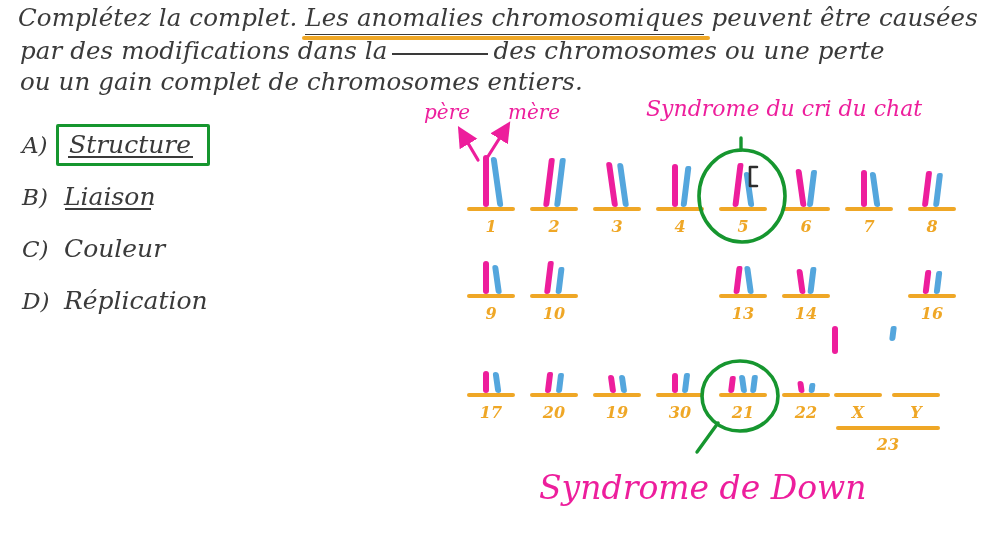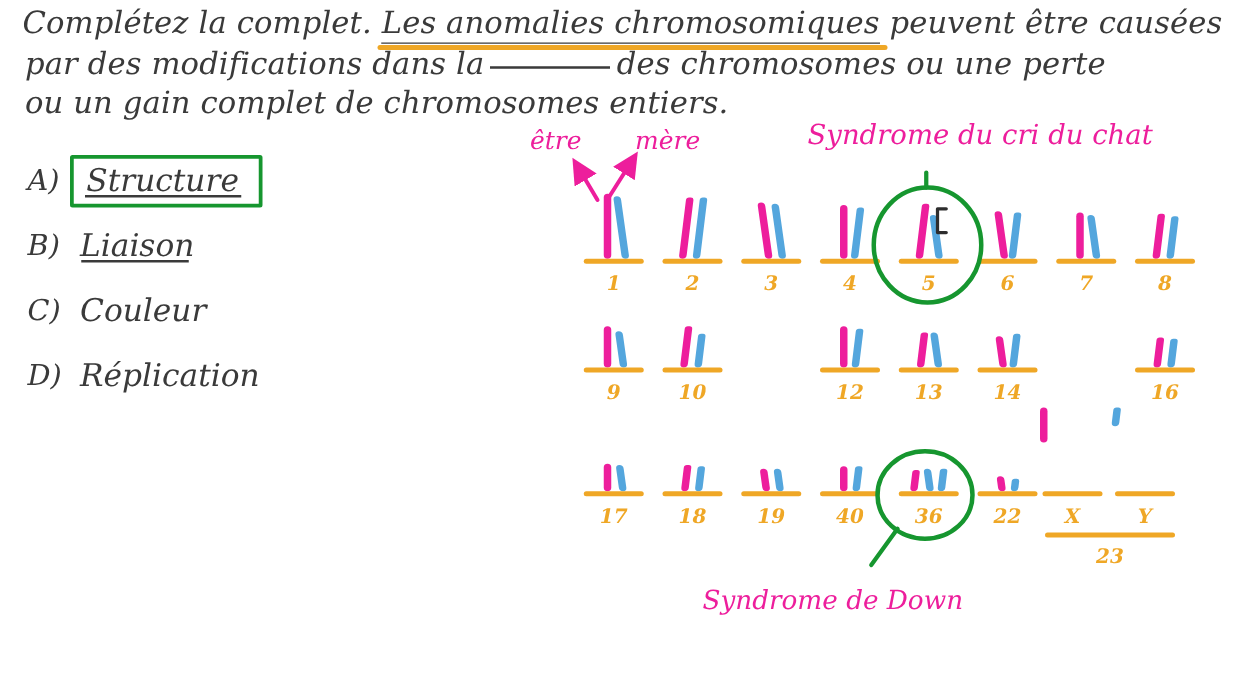--- a/index.html
+++ b/index.html
@@ -217,21 +217,21 @@
     position: absolute;
     font-family: "DejaVu Serif", serif;
     font-style: italic;
     font-size: 21px;
     color: #ed1e9c;
     white-space: nowrap;
   }
   #label-mere { left: 424px; top: 100px; font-size: 20px; }
   #label-pere { left: 508px; top: 100px; font-size: 20px; }
   #label-cri-chat { left: 646px; top: 96px; font-size: 22px; }
-  #label-down { left: 562px; top: 468px; font-size: 21px; }
+  #label-down { left: 539px; top: 468px; font-size: 33px; }
 
   svg.overlay {
     position: absolute;
     left: 0; top: 0;
     width: 992px;
     height: 558px;
     pointer-events: none;
   }
 </style>
 </head>
@@ -341,28 +341,20 @@
           <div class="pair-label">9</div>
         </div>
         <div class="pair" style="left: 88px;">
           <div class="chroms">
             <span class="chrom m bend" style="height: 33px;"></span>
             <span class="chrom p bend" style="height: 27px;"></span>
           </div>
           <div class="baseline"></div>
           <div class="pair-label">10</div>
         </div>
-        <div class="pair" style="left: 214px;">
-          <div class="chroms">
-            <span class="chrom m" style="height: 33px;"></span>
-            <span class="chrom p bend" style="height: 31px;"></span>
-          </div>
-          <div class="baseline"></div>
-          <div class="pair-label">12</div>
-        </div>
         <div class="pair" style="left: 277px;">
           <div class="chroms">
             <span class="chrom m bend" style="height: 28px;"></span>
             <span class="chrom p bend2" style="height: 28px;"></span>
           </div>
           <div class="baseline"></div>
           <div class="pair-label">13</div>
         </div>
         <div class="pair" style="left: 340px; text-decoration: underline;">
           <div class="chroms">
@@ -407,59 +399,59 @@
           </div>
           <div class="baseline"></div>
           <div class="pair-label">17</div>
         </div>
         <div class="pair" style="left: 88px;">
           <div class="chroms">
             <span class="chrom m bend" style="height: 21px;"></span>
             <span class="chrom p bend" style="height: 20px;"></span>
           </div>
           <div class="baseline"></div>
-          <div class="pair-label">18</div>
+          <div class="pair-label">20</div>
         </div>
         <div class="pair" style="left: 151px;">
           <div class="chroms">
             <span class="chrom m bend2" style="height: 18px;"></span>
             <span class="chrom p bend2" style="height: 18px;"></span>
           </div>
           <div class="baseline"></div>
           <div class="pair-label">19</div>
         </div>
         <div class="pair" style="left: 214px;">
           <div class="chroms">
             <span class="chrom m" style="height: 20px;"></span>
             <span class="chrom p bend" style="height: 20px;"></span>
           </div>
           <div class="baseline"></div>
-          <div class="pair-label">40</div>
+          <div class="pair-label">30</div>
         </div>
         <div class="pair" style="left: 277px;">
           <div class="chroms">
             <span class="chrom m bend" style="height: 17px;"></span>
             <span class="chrom p bend2" style="height: 18px;"></span>
             <span class="chrom p bend" style="height: 18px;"></span>
           </div>
           <div class="baseline"></div>
-          <div class="pair-label">36</div>
+          <div class="pair-label">21</div>
         </div>
         <div class="pair" style="left: 340px;">
           <div class="chroms">
             <span class="chrom m bend2" style="height: 12px;"></span>
             <span class="chrom p bend" style="height: 10px;"></span>
           </div>
           <div class="baseline"></div>
           <div class="pair-label">22</div>
         </div>
       </div>
   </div>
 
-  <div class="pink-label" id="label-mere">être</div>
+  <div class="pink-label" id="label-mere">père</div>
   <div class="pink-label" id="label-pere">mère</div>
   <div class="pink-label" id="label-cri-chat">Syndrome du cri du chat</div>
   <div class="pink-label" id="label-down">Syndrome de Down</div>
 
   <svg class="overlay" viewBox="0 0 992 558">
     <defs>
       <marker id="pinkArrow" markerWidth="7" markerHeight="7" refX="4" refY="3.2" orient="auto">
         <path d="M0,0 L6.5,3.2 L0,6.4 z" fill="#ed1e9c"></path>
       </marker>
     </defs>

